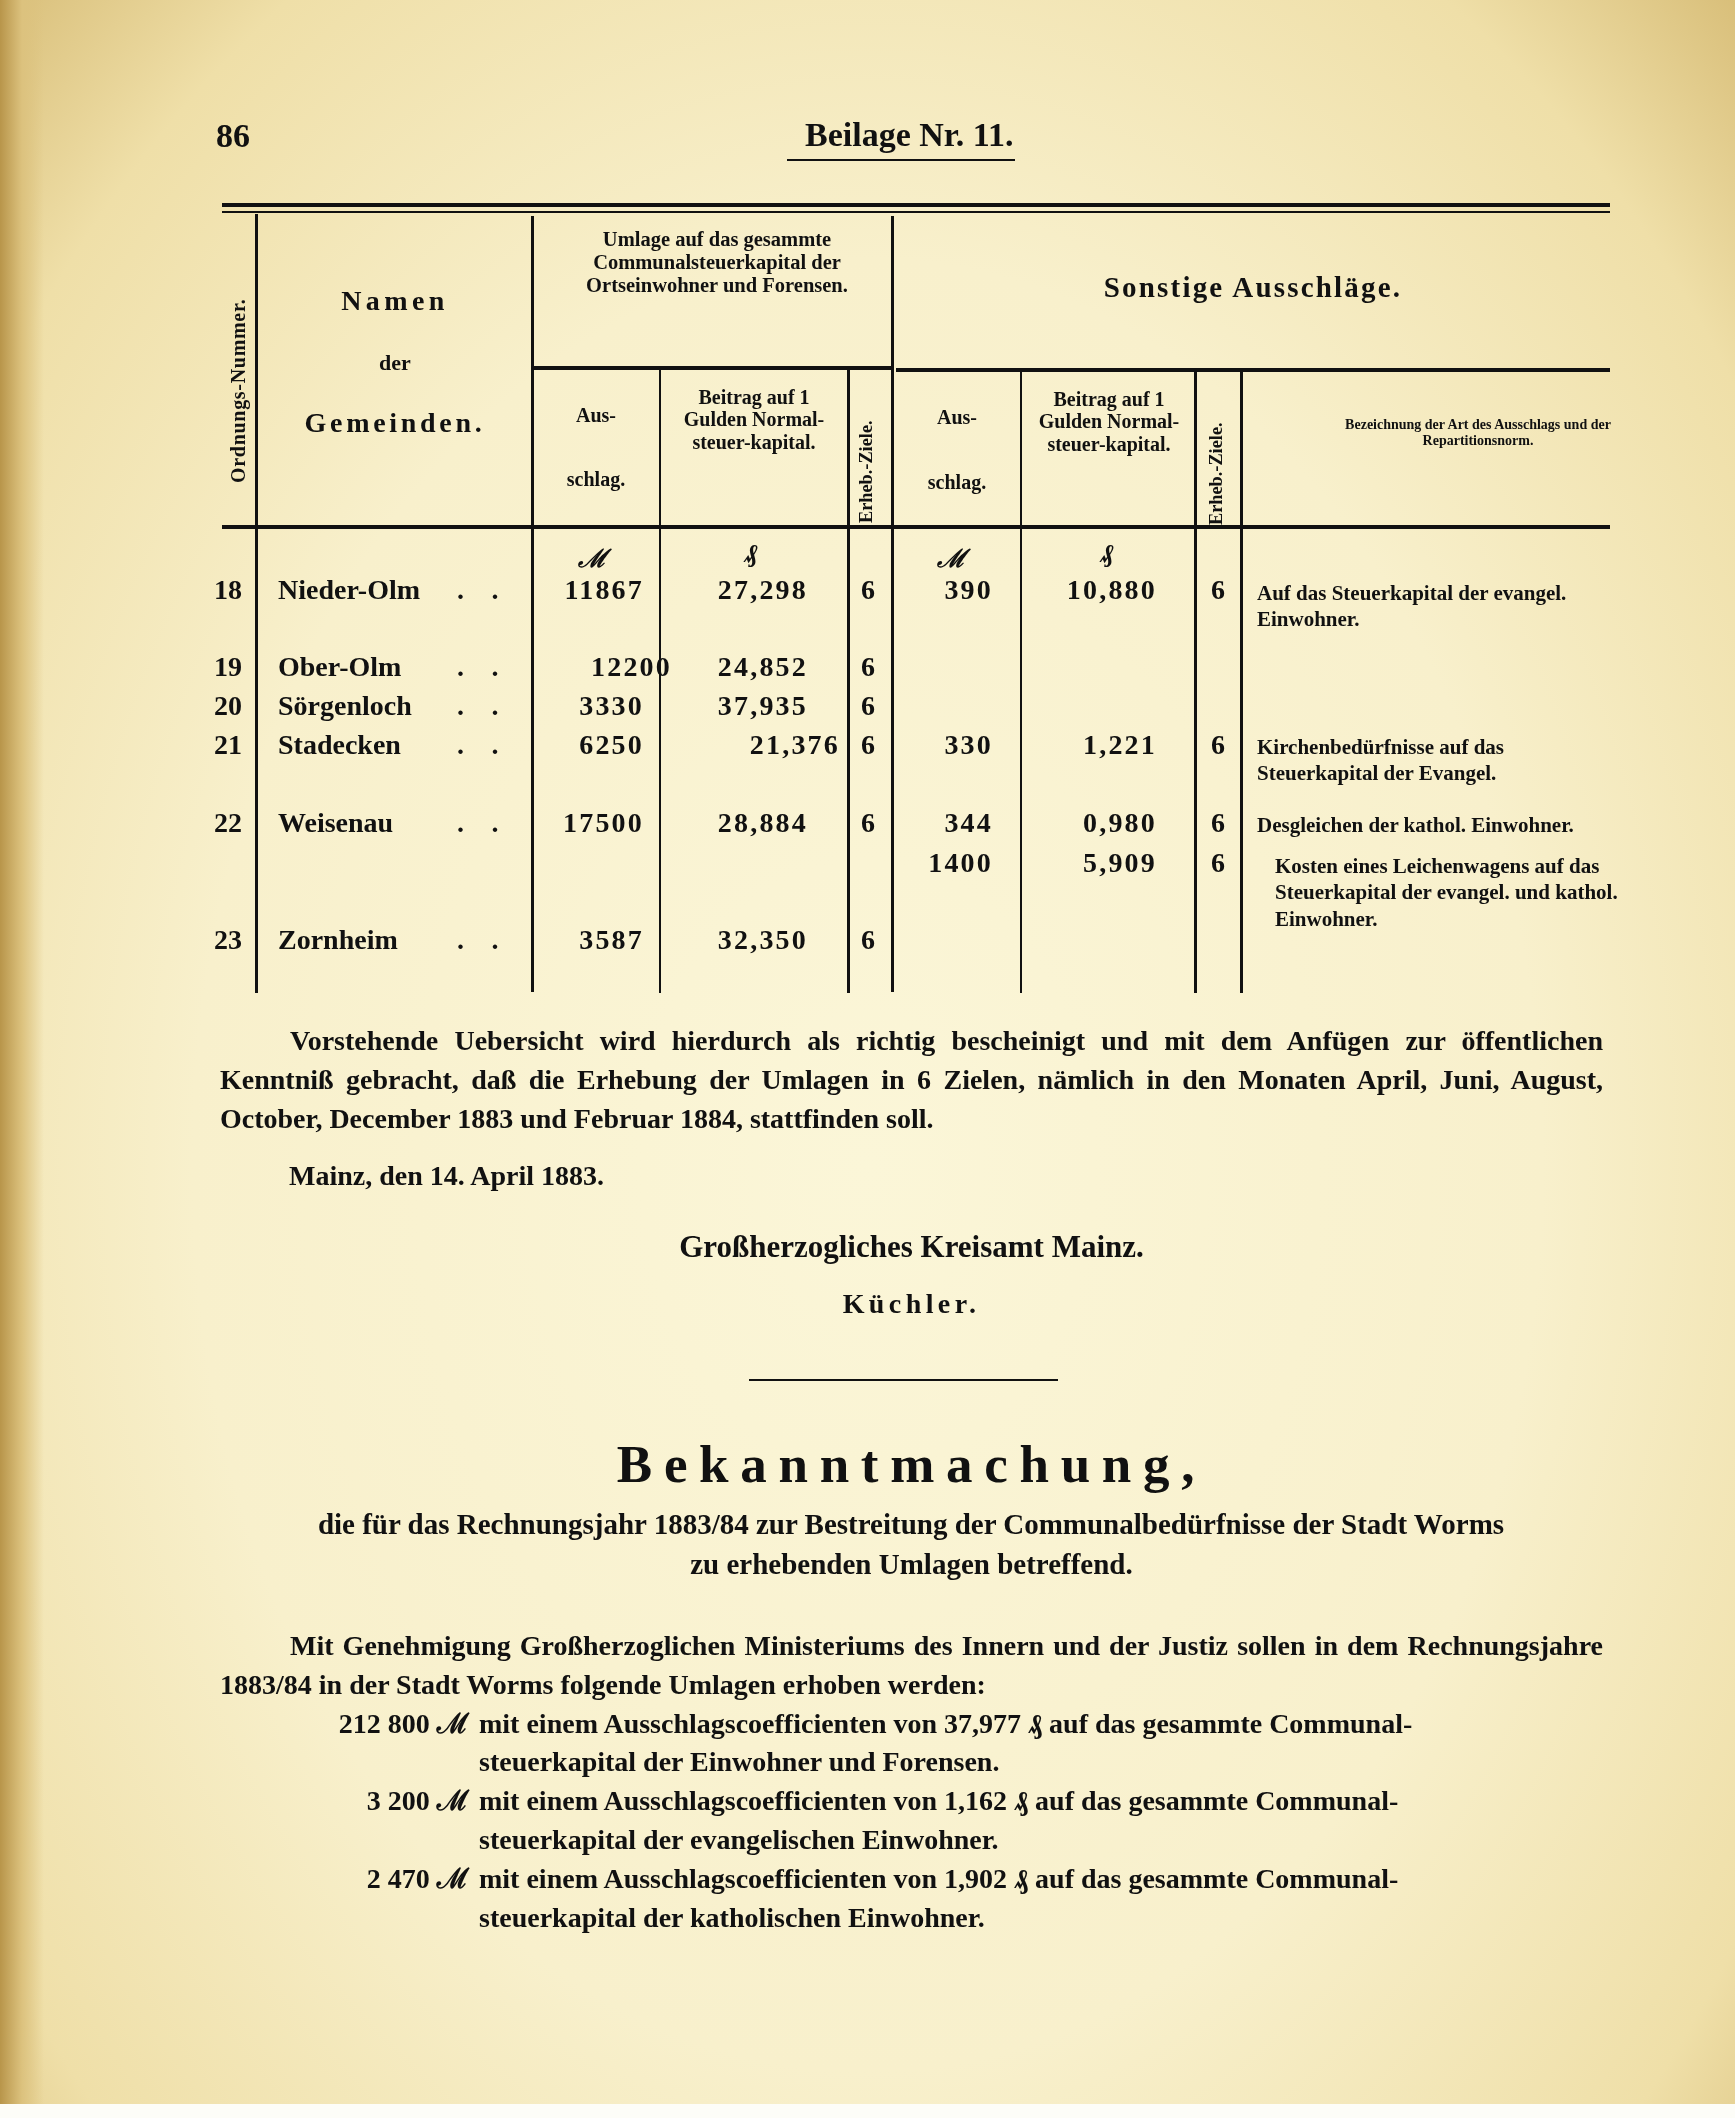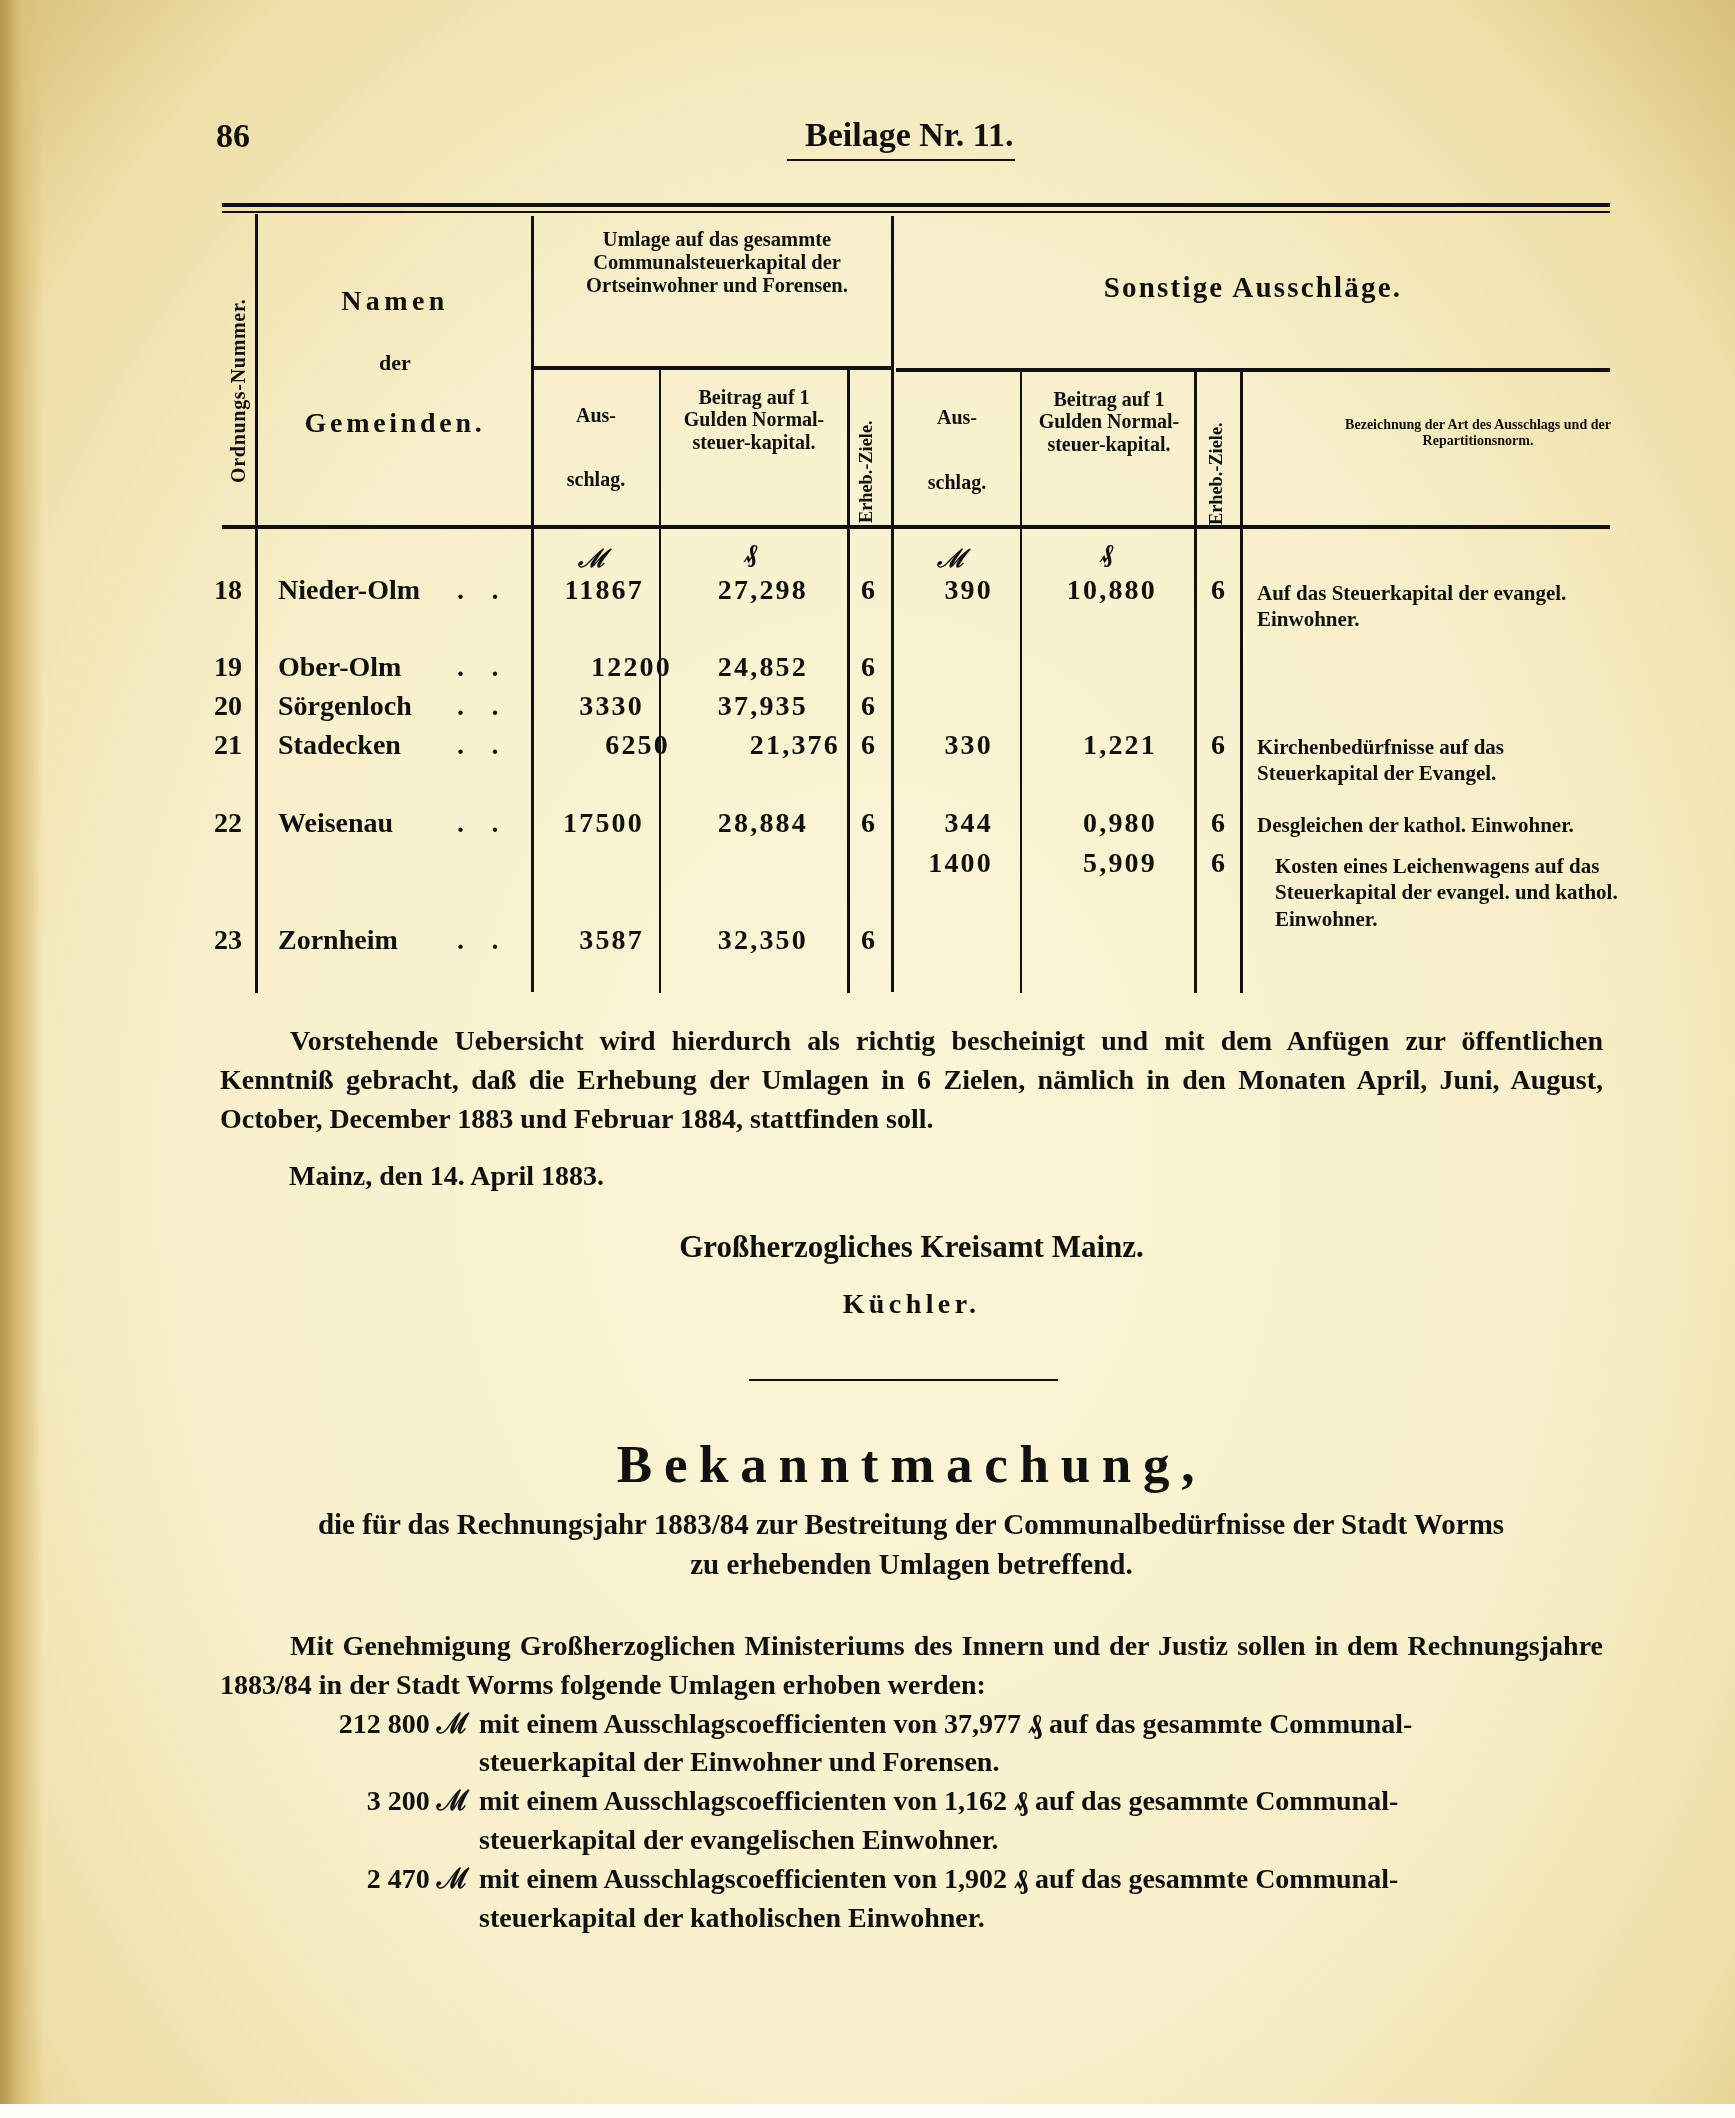--- a/index.html
+++ b/index.html
@@ -112,21 +112,21 @@
     <div class="cell" style="left:457px;top:690px;letter-spacing:10.2px;">. .</div>
     <div class="cell num" style="left:534px;top:690px;width:110px;">3330</div>
     <div class="cell num" style="left:662px;top:690px;width:146px;">37,935</div>
     <div class="cell" style="left:861px;top:690px;">6</div>
   </div>
 
   <div>
     <div class="cell" style="left:214px;top:729px;">21</div>
     <div class="cell" style="left:278px;top:729px;">Stadecken</div>
     <div class="cell" style="left:457px;top:729px;letter-spacing:10.2px;">. .</div>
-    <div class="cell num" style="left:560px;top:729px;width:110px;">6250</div>
+    <div class="cell num" style="left:534px;top:729px;width:110px;">6250</div>
     <div class="cell num" style="left:694px;top:729px;width:146px;">21,376</div>
     <div class="cell" style="left:861px;top:729px;">6</div>
     <div class="cell num" style="left:894px;top:729px;width:99px;">330</div>
     <div class="cell num" style="left:1022px;top:729px;width:135px;">1,221</div>
     <div class="cell" style="left:1211px;top:729px;">6</div>
     <div class="desc" style="left:1257px;top:734px;">Kirchenbedürfnisse auf das Steuerkapital der Evangel.</div>
   </div>
 
   <div>
     <div class="cell" style="left:214px;top:807px;">22</div>

